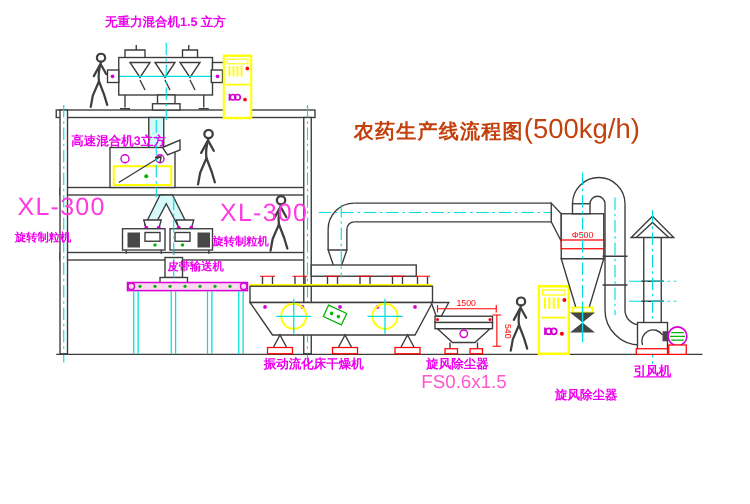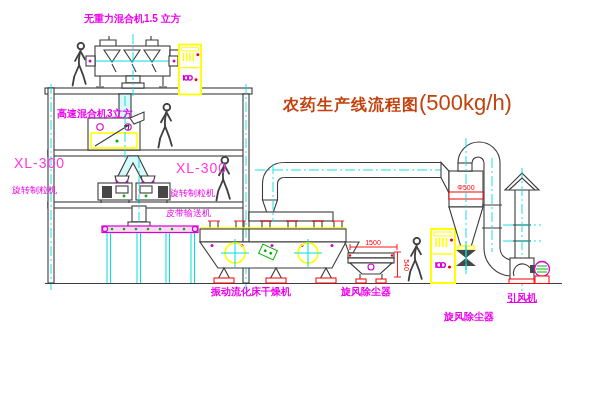--- a/index.html
+++ b/index.html
@@ -1,22 +1,22 @@
 <!DOCTYPE html>
 <html><head>
 <meta charset="utf-8">
 <style>
   html,body{margin:0;padding:0;background:#fff;}
   #canvas{position:relative;width:600px;height:403px;background:#fff;overflow:hidden;
           font-family:"Liberation Sans",sans-serif;}
   svg{position:absolute;left:0;top:0;}
   .lbl{position:absolute;color:#ee00ee;font-size:10px;line-height:11px;white-space:nowrap;font-weight:bold;}
-  .lbl-sm{font-size:9px;font-weight:normal;}
+  .lbl-sm{font-size:9px;font-weight:bold;}
   .model{position:absolute;color:#ff58cc;font-size:15px;white-space:nowrap;}
-  .xl{position:absolute;color:#ff3ae0;font-size:14px;letter-spacing:1px;white-space:nowrap;}
+  .xl{position:absolute;color:#ff3ae0;font-size:20px;letter-spacing:1px;white-space:nowrap;}
   .title{position:absolute;left:283px;top:46px;color:#c2410c;white-space:nowrap;margin-top:44px;}
   .title .zh{font-size:16px;font-weight:bold;letter-spacing:1px;}
   .title .cap{font-size:22px;font-weight:normal;}
   
   .k{stroke:#3c3c3c;fill:none;stroke-width:1.1;}
   .kf{stroke:#3c3c3c;fill:#ffffff;stroke-width:1.1;}
   .cy{stroke:#00dede;fill:none;stroke-width:1;}
   .cl{stroke:#00dede;fill:none;stroke-width:0.9;stroke-dasharray:10 3 2 3;}
   .yl{stroke:#ffff00;fill:none;stroke-width:1.6;}
   .rd{stroke:#ff0000;fill:none;stroke-width:0.9;}
@@ -268,22 +268,23 @@
 </div>
 
 <div class="lbl" style="left:57px;top:108px;">高速混合机3立方</div>
 
 <div class="xl" style="left:14px;top:155px;">XL-300</div>
 <div class="lbl lbl-sm" style="left:12px;top:185px;">旋转制粒机</div>
 
 <div class="xl" style="left:176px;top:160px;">XL-300</div>
 <div class="lbl lbl-sm" style="left:170px;top:188px;">旋转制粒机</div>
 
-<div class="lbl lbl-sm" style="left:134px;top:208px;padding-left:32px;">皮带输送机</div>
+<div class="lbl lbl-sm" style="left:134px;top:208px;">皮带输送机</div>
 
 <div class="lbl" style="left:211px;top:286px;">振动流化床干燥机</div>
 
 <div class="lbl" style="left:341px;top:286px;">旋风除尘器</div>
+<div class="model" style="left:337px;top:297px;">FS0.6x1.5</div>
 
 <div class="lbl" style="left:444px;top:311px;">旋风除尘器</div>
 <div class="lbl" style="left:507px;top:292px;text-decoration:underline;">引风机</div>
 
 </div>
 
 </body></html>

